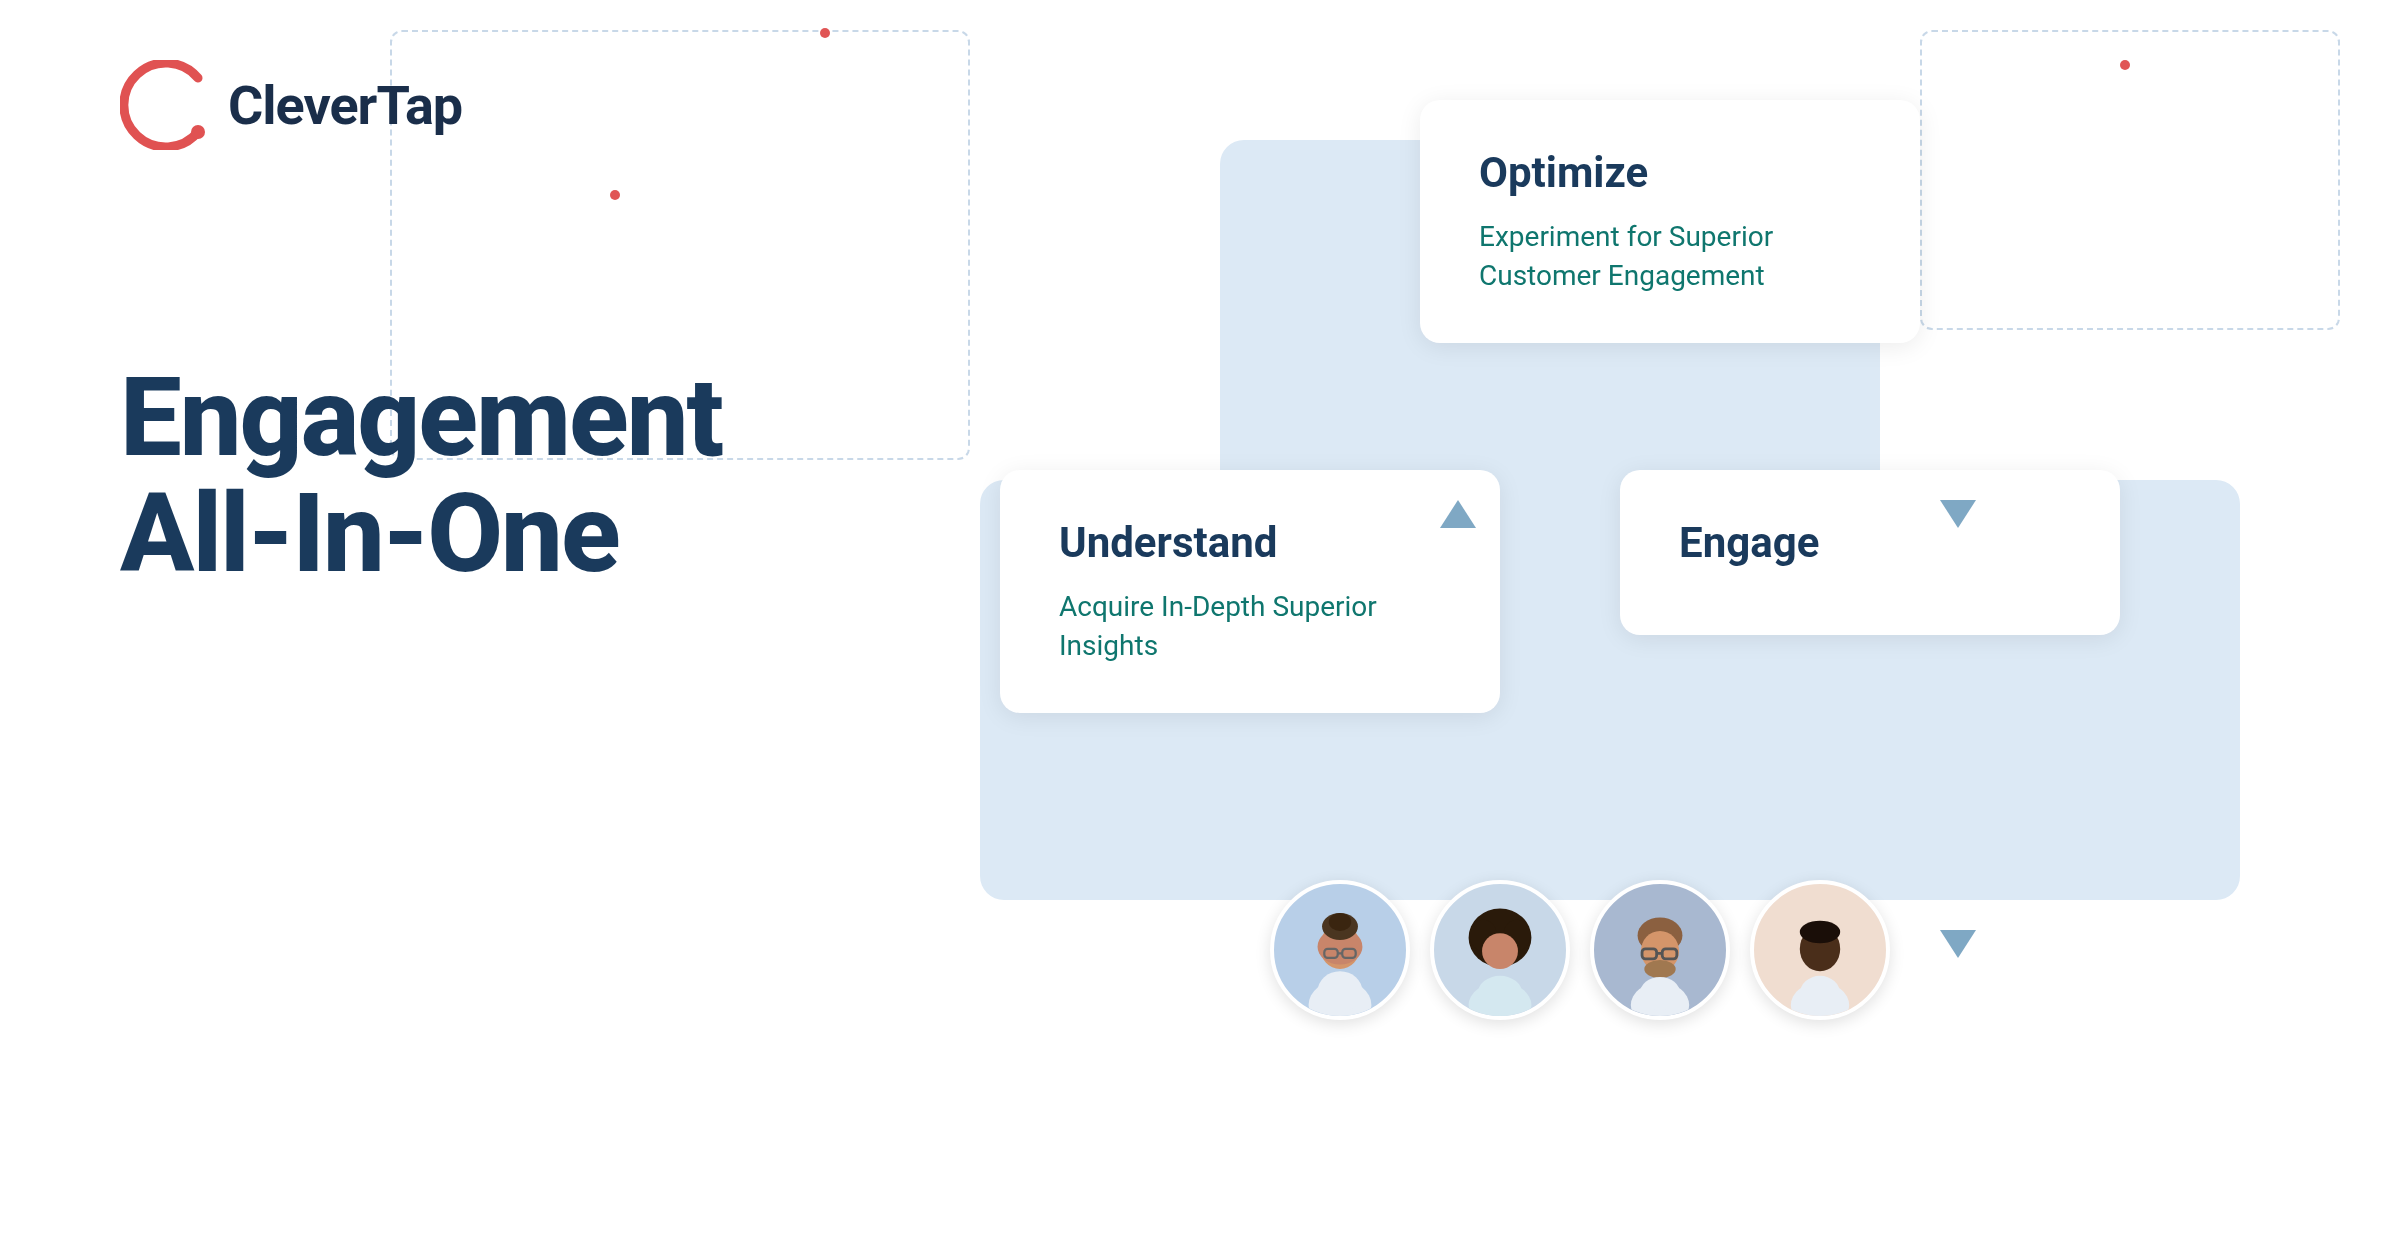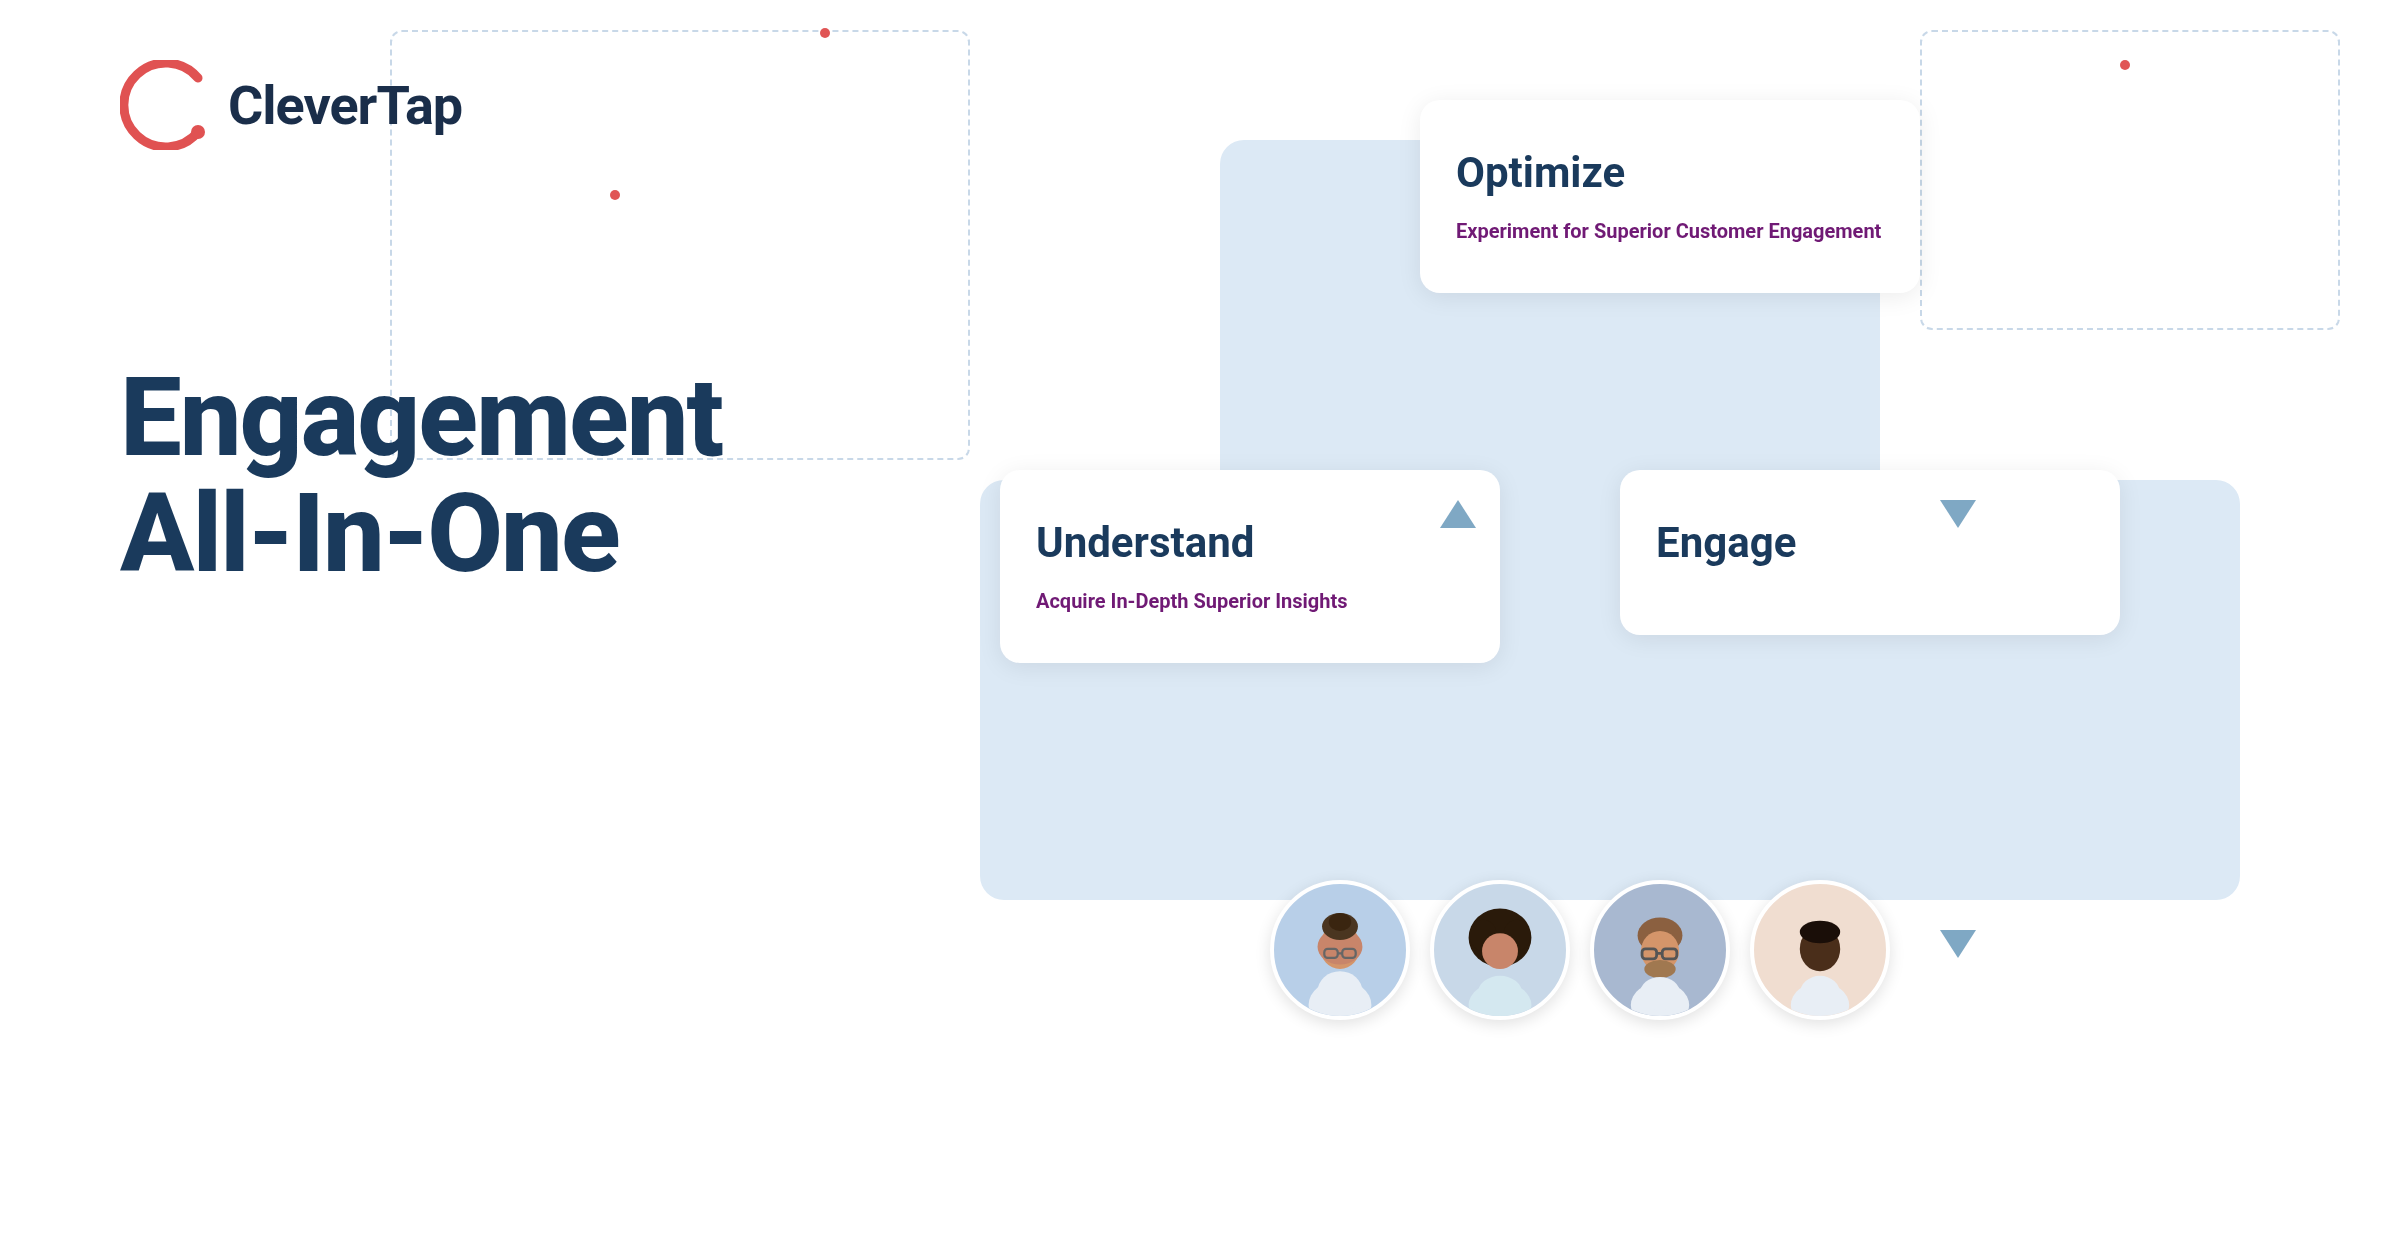--- a/index.html
+++ b/index.html
@@ -122,38 +122,38 @@
       left: 600px;
       width: 660px;
       height: 420px;
     }
 
     
     .card {
       position: absolute;
       background: #ffffff;
       border-radius: 20px;
-      padding: 48px 36px;
+      padding: 48px 59px;
       box-shadow: 0 4px 24px rgba(0,0,0,0.08);
       z-index: 10;
       width: 500px;
     }
 
     .card-title {
       font-size: 42px;
       font-weight: 700;
       color: #1a3a5c;
       margin-bottom: 20px;
     }
 
     .card-desc {
-      font-size: 20px;
-      color: #701a75;
+      font-size: 28px;
+      color: #0f766e;
       line-height: 1.4;
-      font-weight: 700;
+      font-weight: 400;
     }
 
     
     .card-optimize {
       top: 20px;
       left: 440px;
     }
 
     
     .card-understand {

